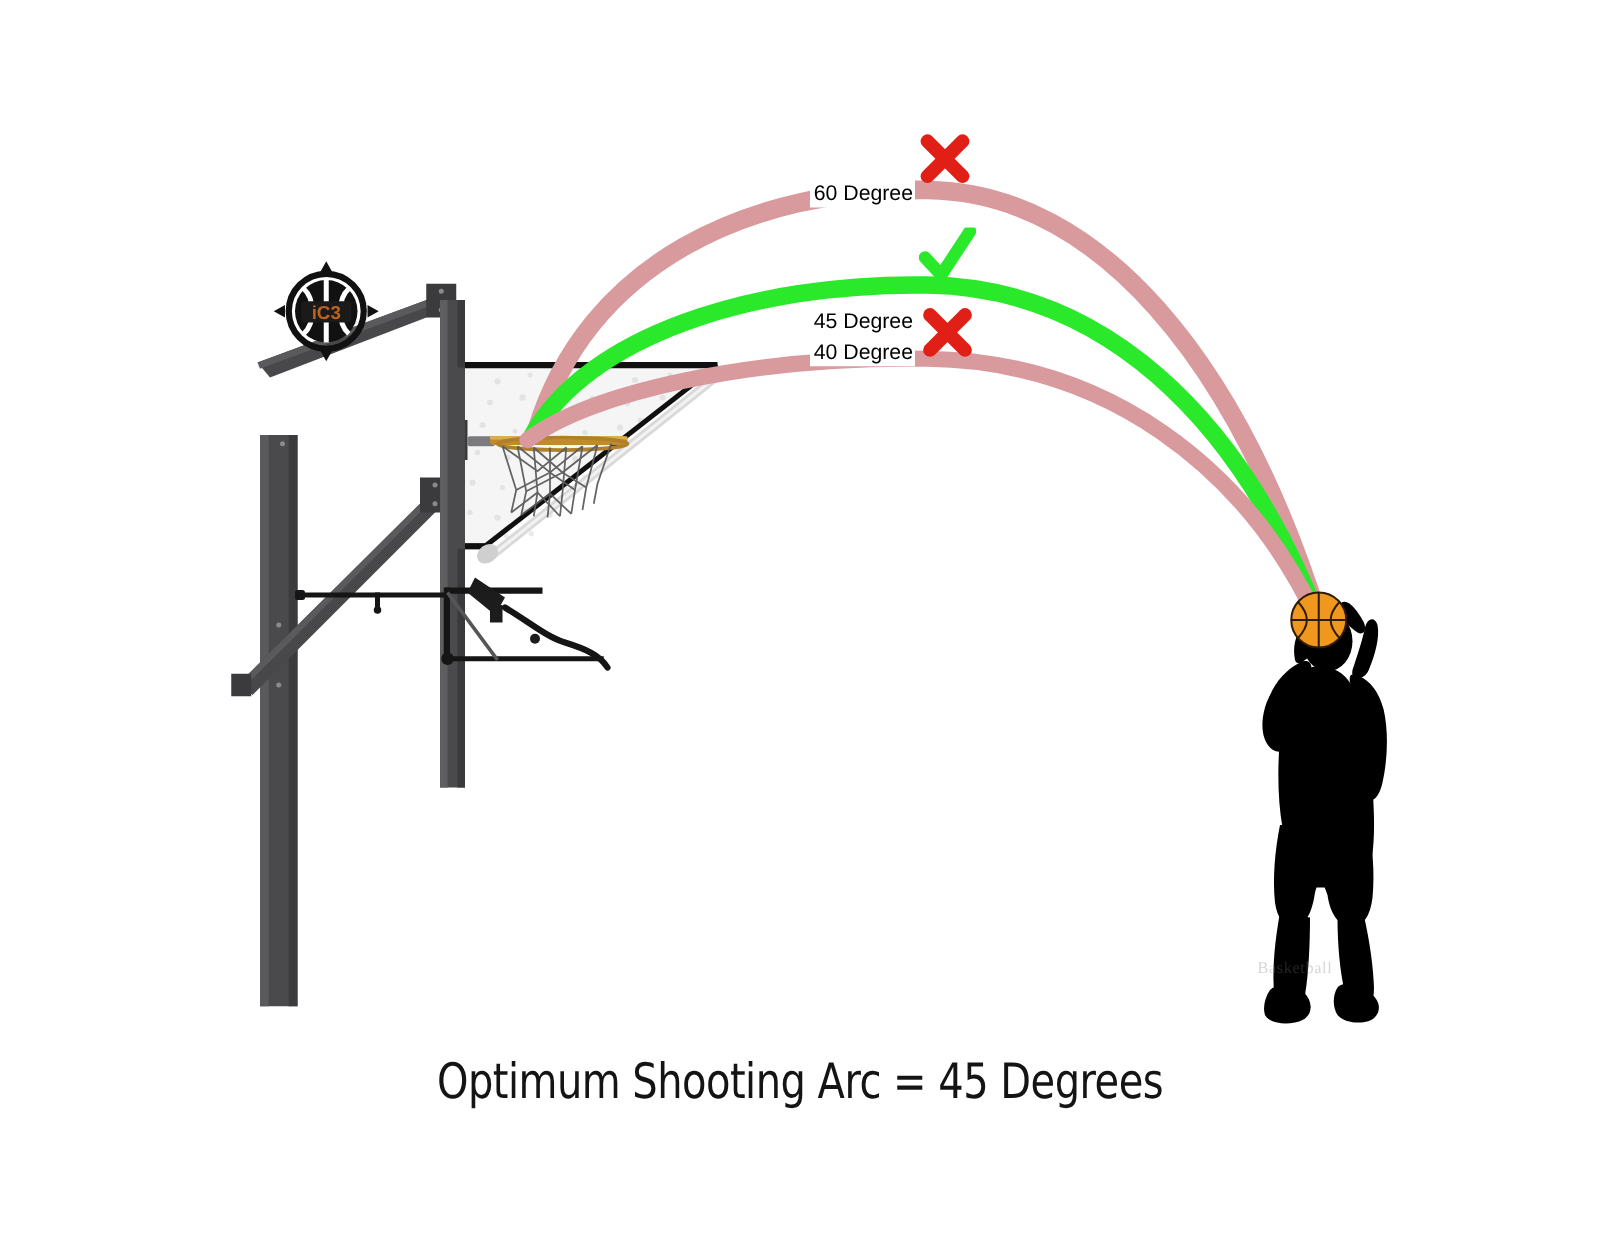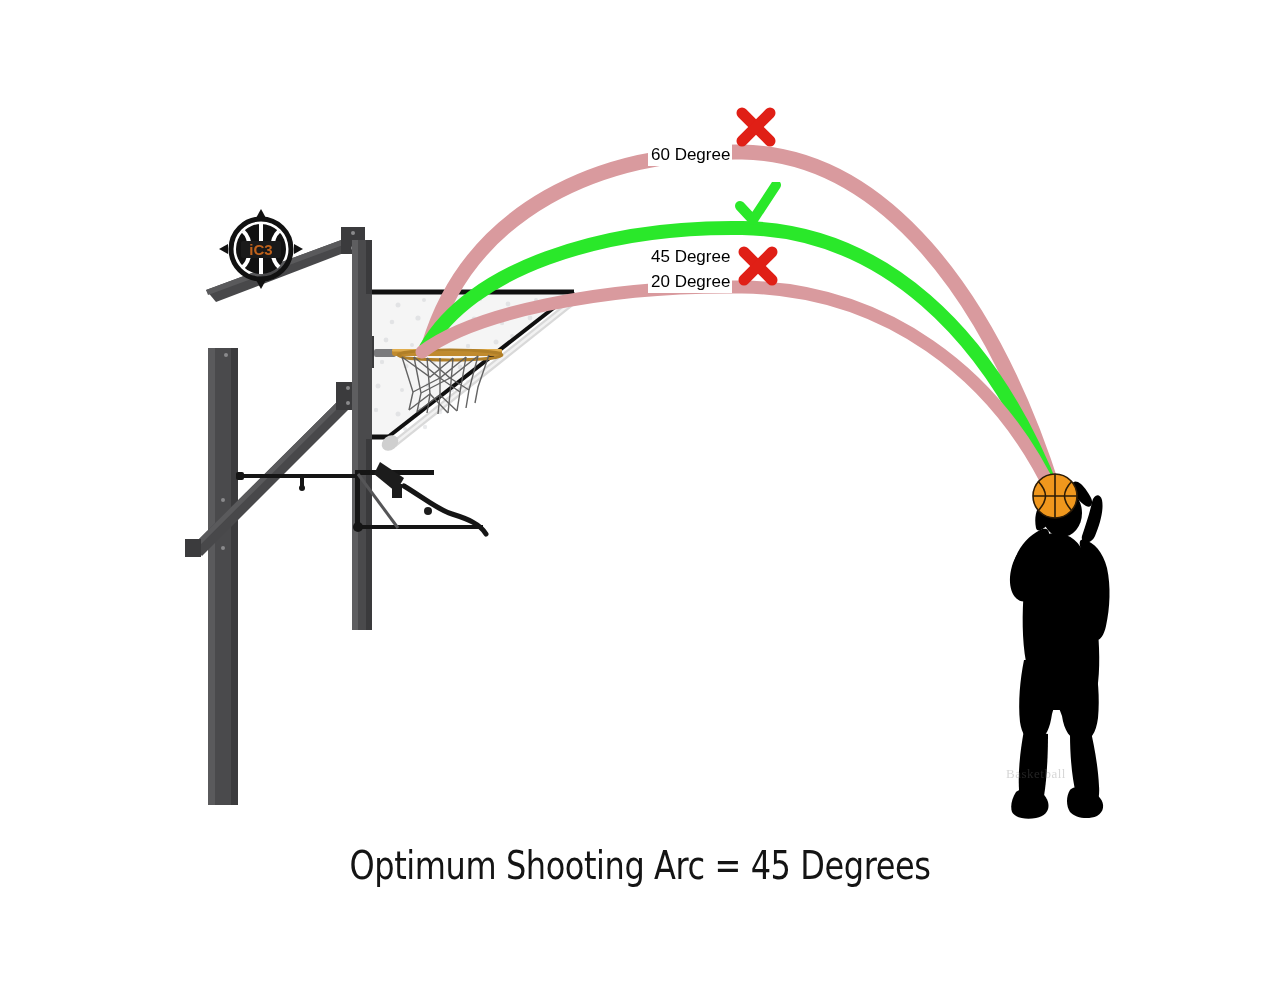--- a/index.html
+++ b/index.html
@@ -226,21 +226,21 @@
 
     <path id="arc-60" d="M 429,345 C 470,210 600,150 742,152 C 880,154 990,290 1054,492" fill="none" stroke="#d99a9e" stroke-width="15" stroke-linecap="round"></path>
 
     <path id="arc-45" d="M 426,348 C 470,270 600,226 742,228 C 880,230 990,330 1054,494" fill="none" stroke="#2ae82a" stroke-width="14" stroke-linecap="round"></path>
 
     <path id="arc-30" d="M 422,352 C 472,314 600,285 742,287 C 884,289 996,372 1054,496" fill="none" stroke="#d99a9e" stroke-width="13" stroke-linecap="round"></path>
   </svg>
 
   <div class="arc-label" id="label-60">60 Degree</div>
   <div class="arc-label" id="label-45">45 Degree</div>
-  <div class="arc-label" id="label-30">20 Degree</div>
+  <div class="arc-label" id="label-30">40 Degree</div>
 
   <svg class="mark" id="mark-60" viewBox="0 0 46 46">
     <g stroke="#e01f16" stroke-width="11" stroke-linecap="round">
       <line x1="9" y1="9" x2="37" y2="37"></line>
       <line x1="37" y1="9" x2="9" y2="37"></line>
     </g>
   </svg>
 
   <svg class="mark" id="mark-45" viewBox="0 0 46 46">
     <polyline points="5,24 18,38 41,3" fill="none" stroke="#2ae82a" stroke-width="10" stroke-linecap="round" stroke-linejoin="round"></polyline>

